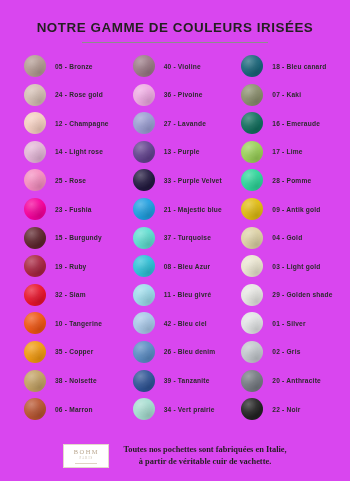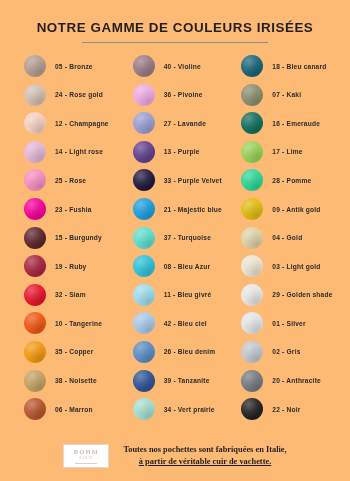--- a/index.html
+++ b/index.html
@@ -14,21 +14,21 @@
     font-family: "Liberation Sans", sans-serif;
     color: #231f20;
     position: relative;
   }
   .page {
     width: 350px;
     height: 481px;
     box-sizing: border-box;
     display: flex;
     flex-direction: column;
-    background: #fdba74;
+    background: #d946ef;
   }
 
   
   .header {
     padding-top: 21px;
     text-align: center;
     flex: 0 0 auto;
   }
   .title {
     font-family: "Liberation Sans", sans-serif;
@@ -137,21 +137,20 @@
   .footer-text {
     font-family: "Liberation Serif", serif;
     font-size: 8.4px;
     font-weight: bold;
     color: #231f20;
     line-height: 1.45;
     text-align: center;
   }
   .footer-line-2 {
     display: block;
-    text-decoration: underline;
   }
 </style>
 </head>
 <body>
 
 <div class="page">
 
   <div class="header">
     <div class="title">NOTRE GAMME DE COULEURS IRISÉES</div>
     <div class="title-rule"></div>

